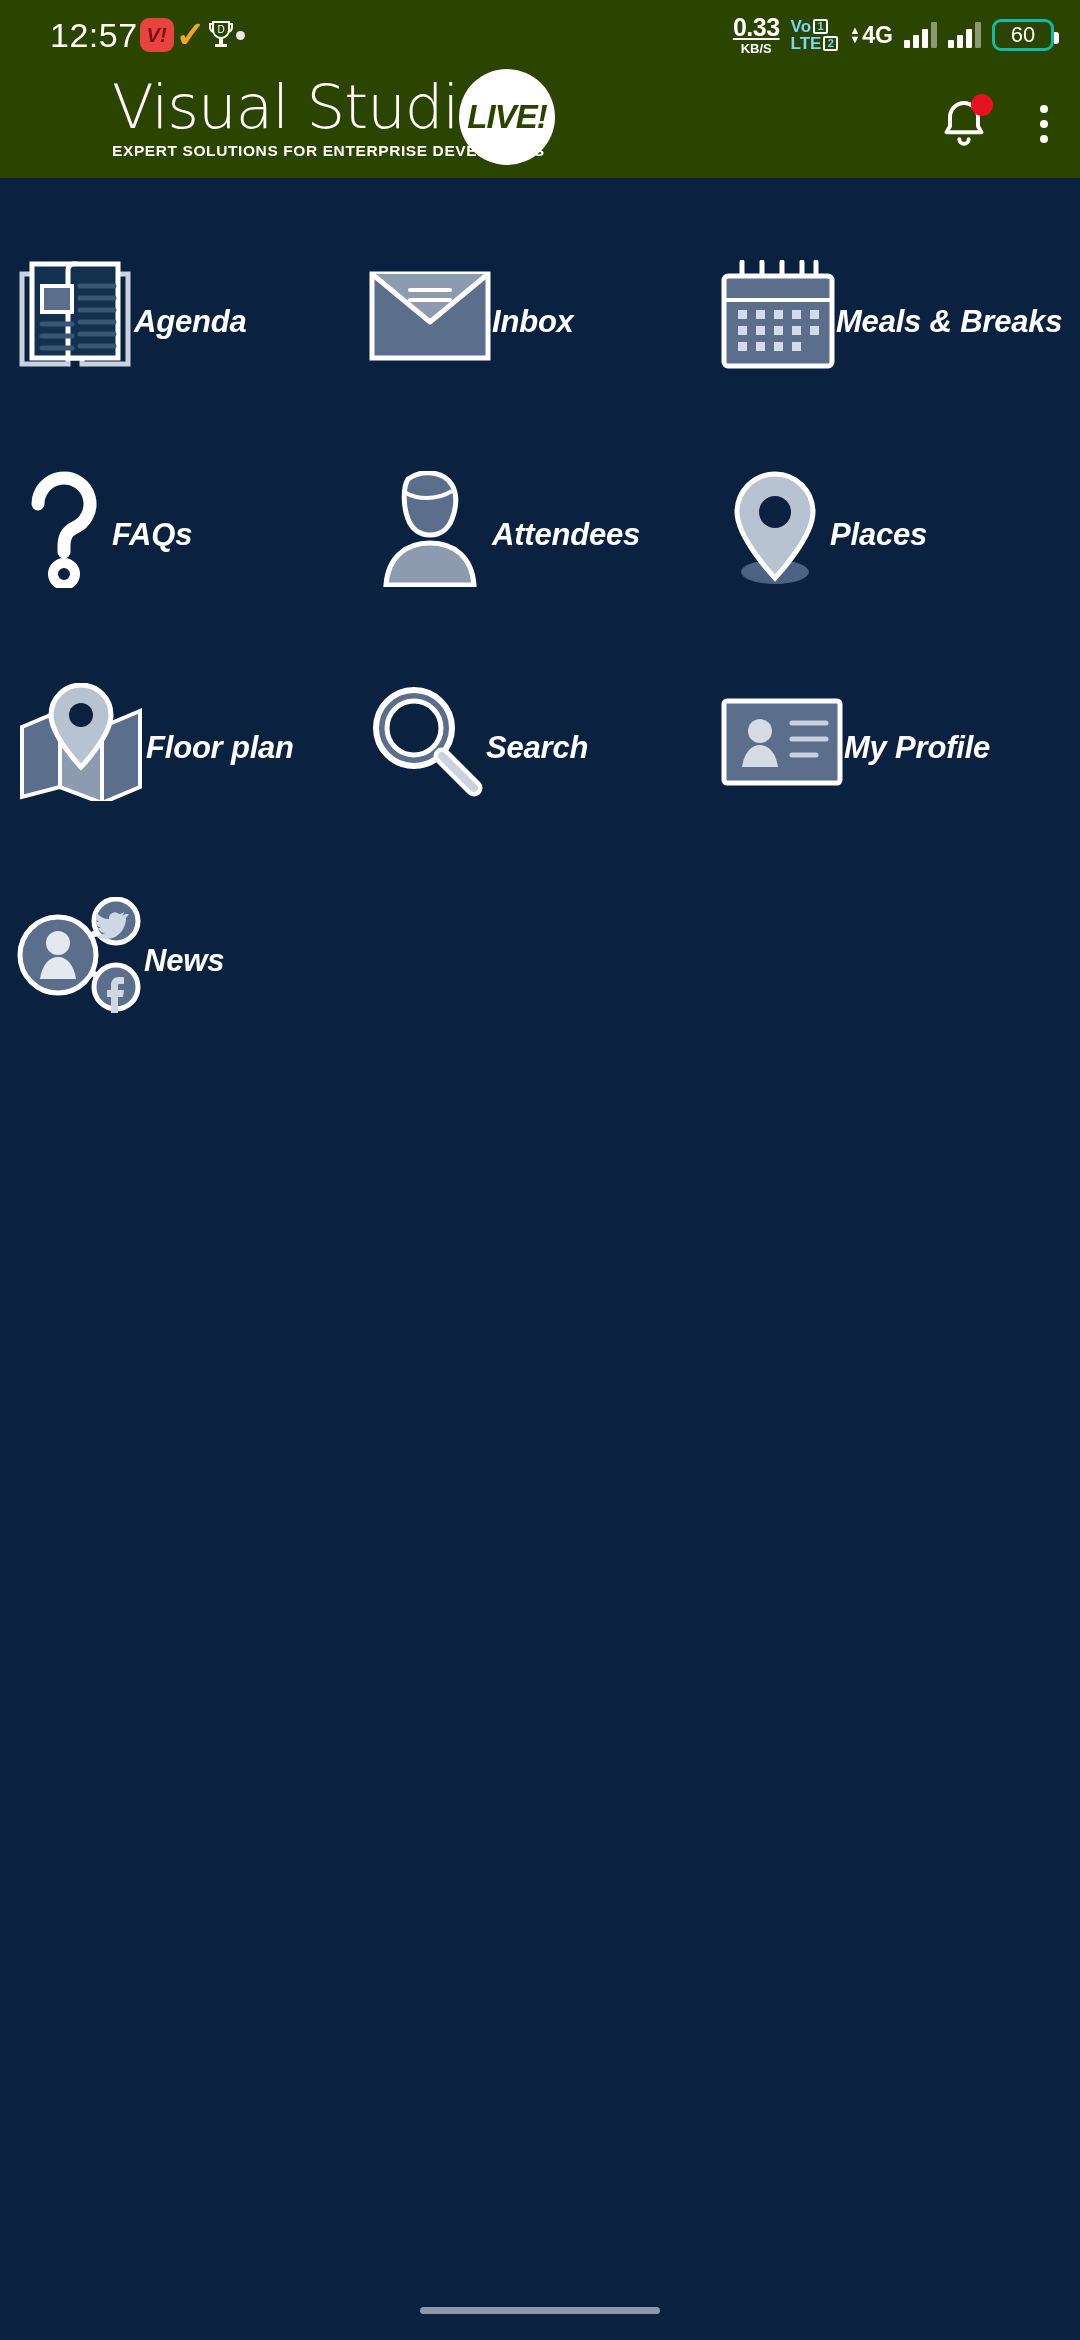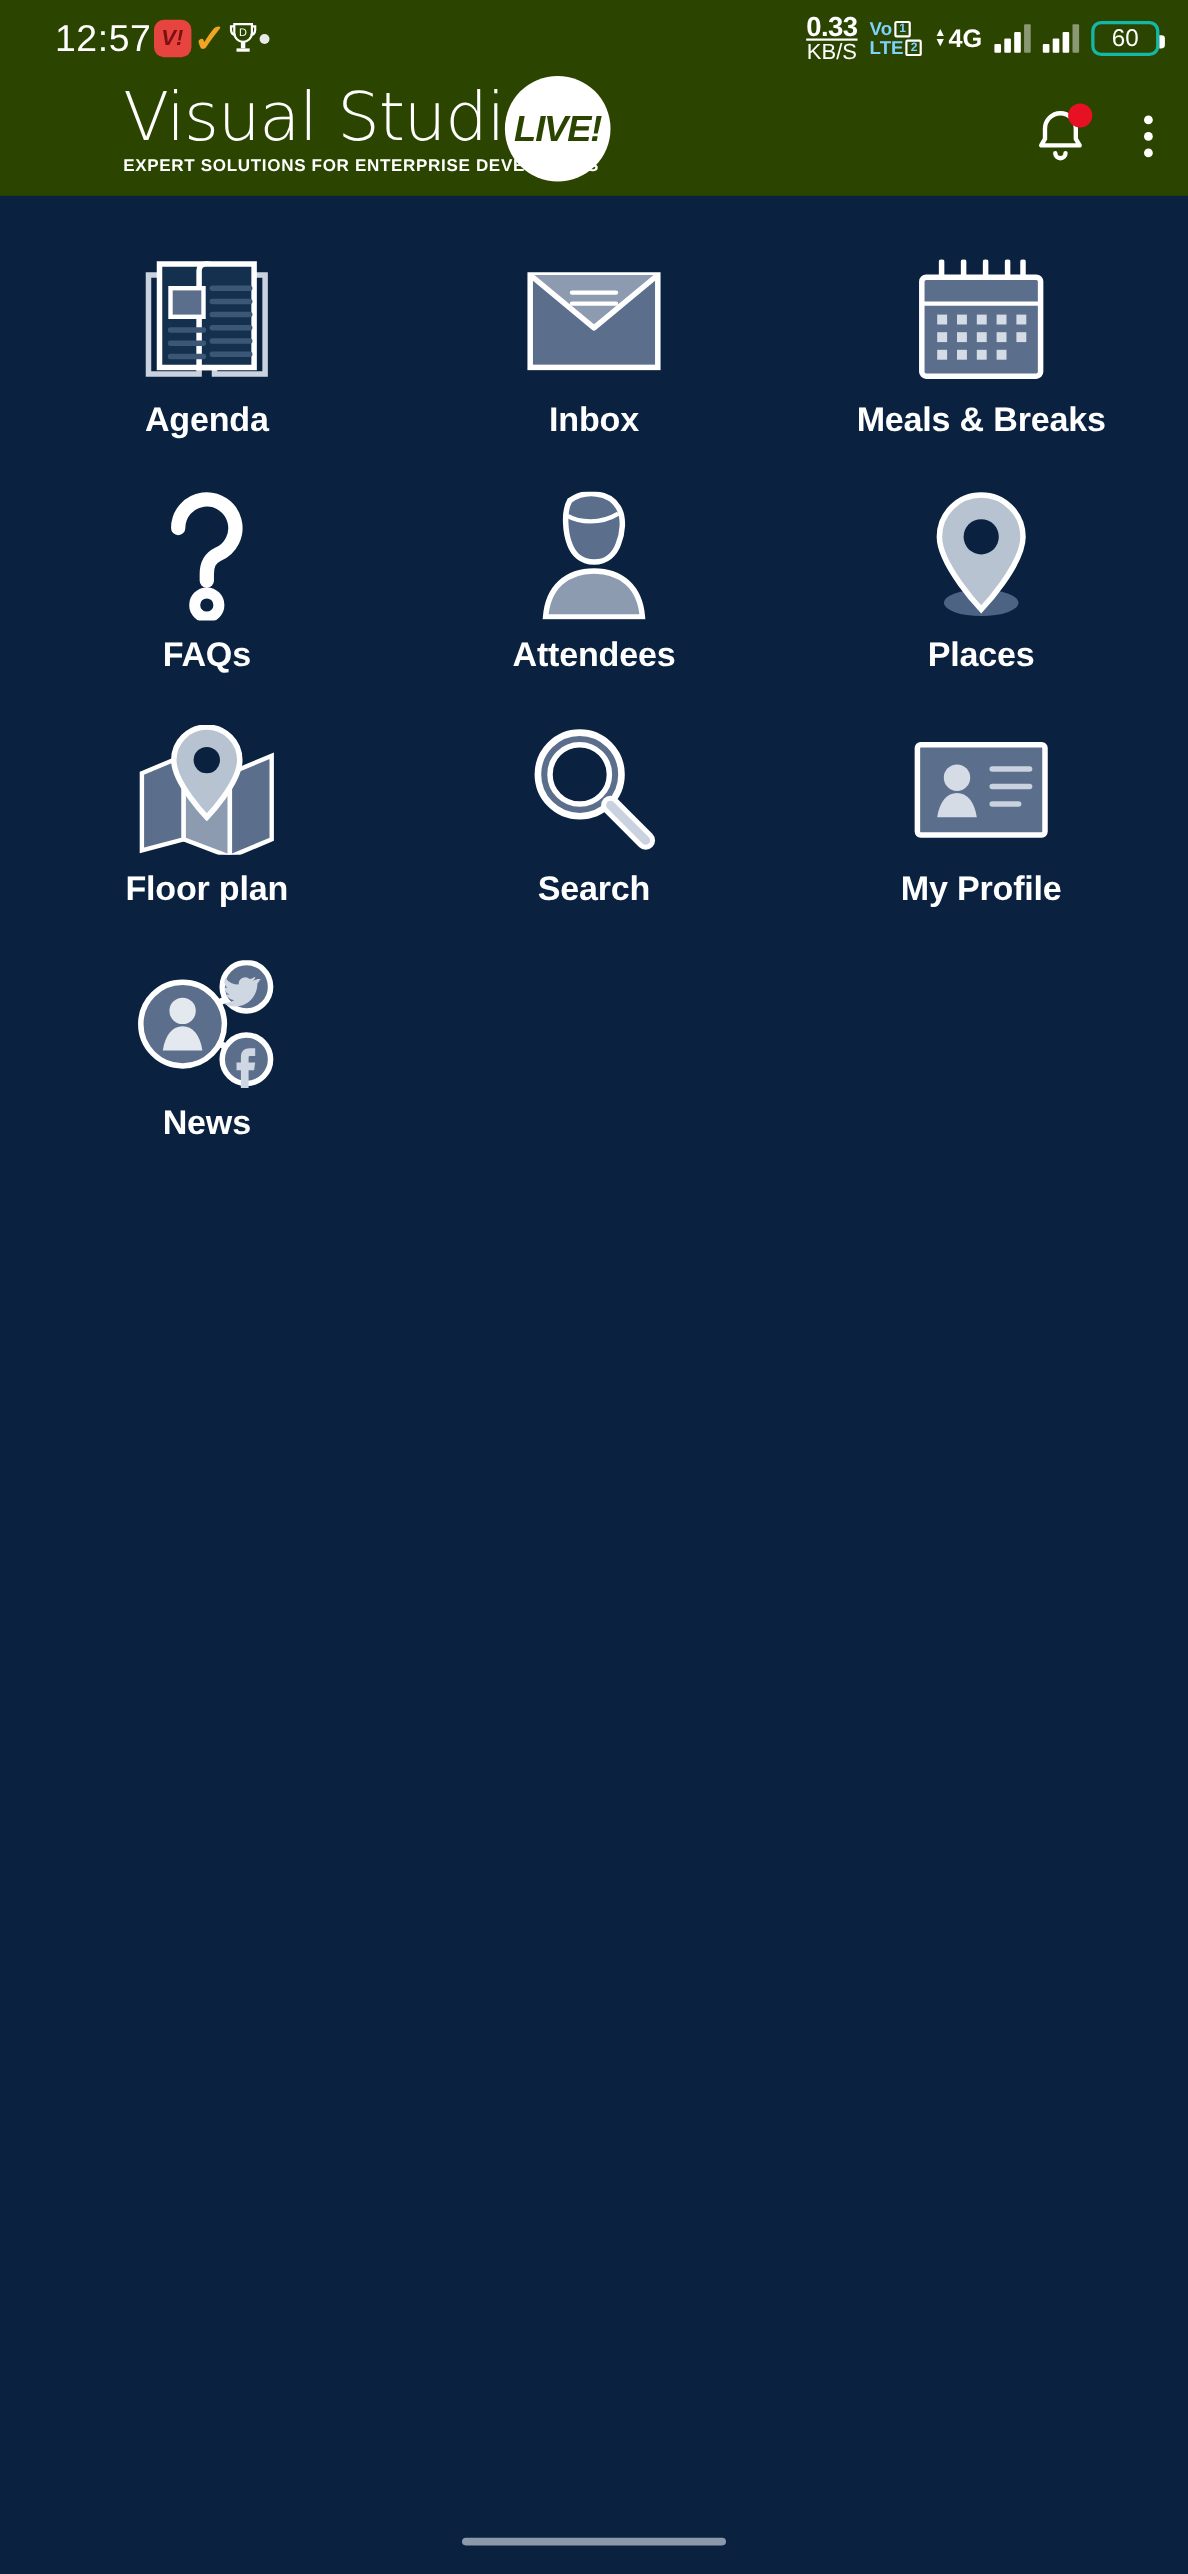--- a/index.html
+++ b/index.html
@@ -25,21 +25,21 @@
     color:#7a1010;font-size:20px;font-weight:bold;font-style:italic;
     line-height:1;
   }
   .ico-check{ color:#f0a523; font-size:36px; line-height:1; font-weight:bold;}
   .ico-trophy{ position:relative; width:26px;height:30px; }
   .ico-dot-small{ width:9px;height:9px;border-radius:50%;background:#e9e9e9; }
 
   .sb-right{ display:flex; align-items:center; gap:11px; }
   .kbs{ color:#fff; text-align:center; line-height:1.0; }
   .kbs .n{ font-size:25px; font-weight:bold; letter-spacing:-.5px;text-decoration:underline;}
-  .kbs .u{ font-size:20px; font-weight:normal; }
+  .kbs .u{ font-size:13px; font-weight:bold; }
   .volte{ color:#7dd3fc; line-height:1.0; text-align:right;}
   .volte .r{ display:flex; align-items:center; gap:2px; font-size:17px; font-weight:bold;}
   .sim-badge{
     display:inline-flex;align-items:center;justify-content:center;
     width:15px;height:15px;border:2px solid #fff;border-radius:2px;
     font-size:11px;font-weight:bold;line-height:1;
   }
   .net4g{ color:#fff; display:flex; align-items:center; gap:2px; font-size:23px; font-weight:bold;}
   .arrows{ display:flex;flex-direction:column; font-size:11px; line-height:.85;}
   .bars{ display:flex; align-items:flex-end; gap:3px; height:26px; }
@@ -84,22 +84,22 @@
   }
   .kebab{ display:flex;flex-direction:column;gap:7px;align-items:center;padding:8px 12px; }
   .kebab span{ width:8px;height:8px;border-radius:50%;background:#fff;display:block; }
 
   
   .grid{
     display:grid; grid-template-columns:repeat(3,1fr);
     padding:32px 12px 0 12px; row-gap:8px;
   }
   .tile{
-    display:flex;flex-direction:column;align-items:center;justify-content:center;
-    padding:18px 4px 12px; height:205px;
+    display:flex;flex-direction:row;align-items:center;justify-content:flex-start;
+    padding:18px 4px 12px; height:205px;font-style:italic;
   }
   .tile .glyph{ height:120px; display:flex;align-items:center;justify-content:center; }
   .tile .cap{
     color:#fff; font-size:31px; font-weight:bold; margin-top:12px;
     text-align:center; white-space:nowrap; letter-spacing:-.2px;
   }
 
   .navbar{
     position:absolute; bottom:0; left:0; width:100%; height:60px;
     display:flex; align-items:center; justify-content:center;

